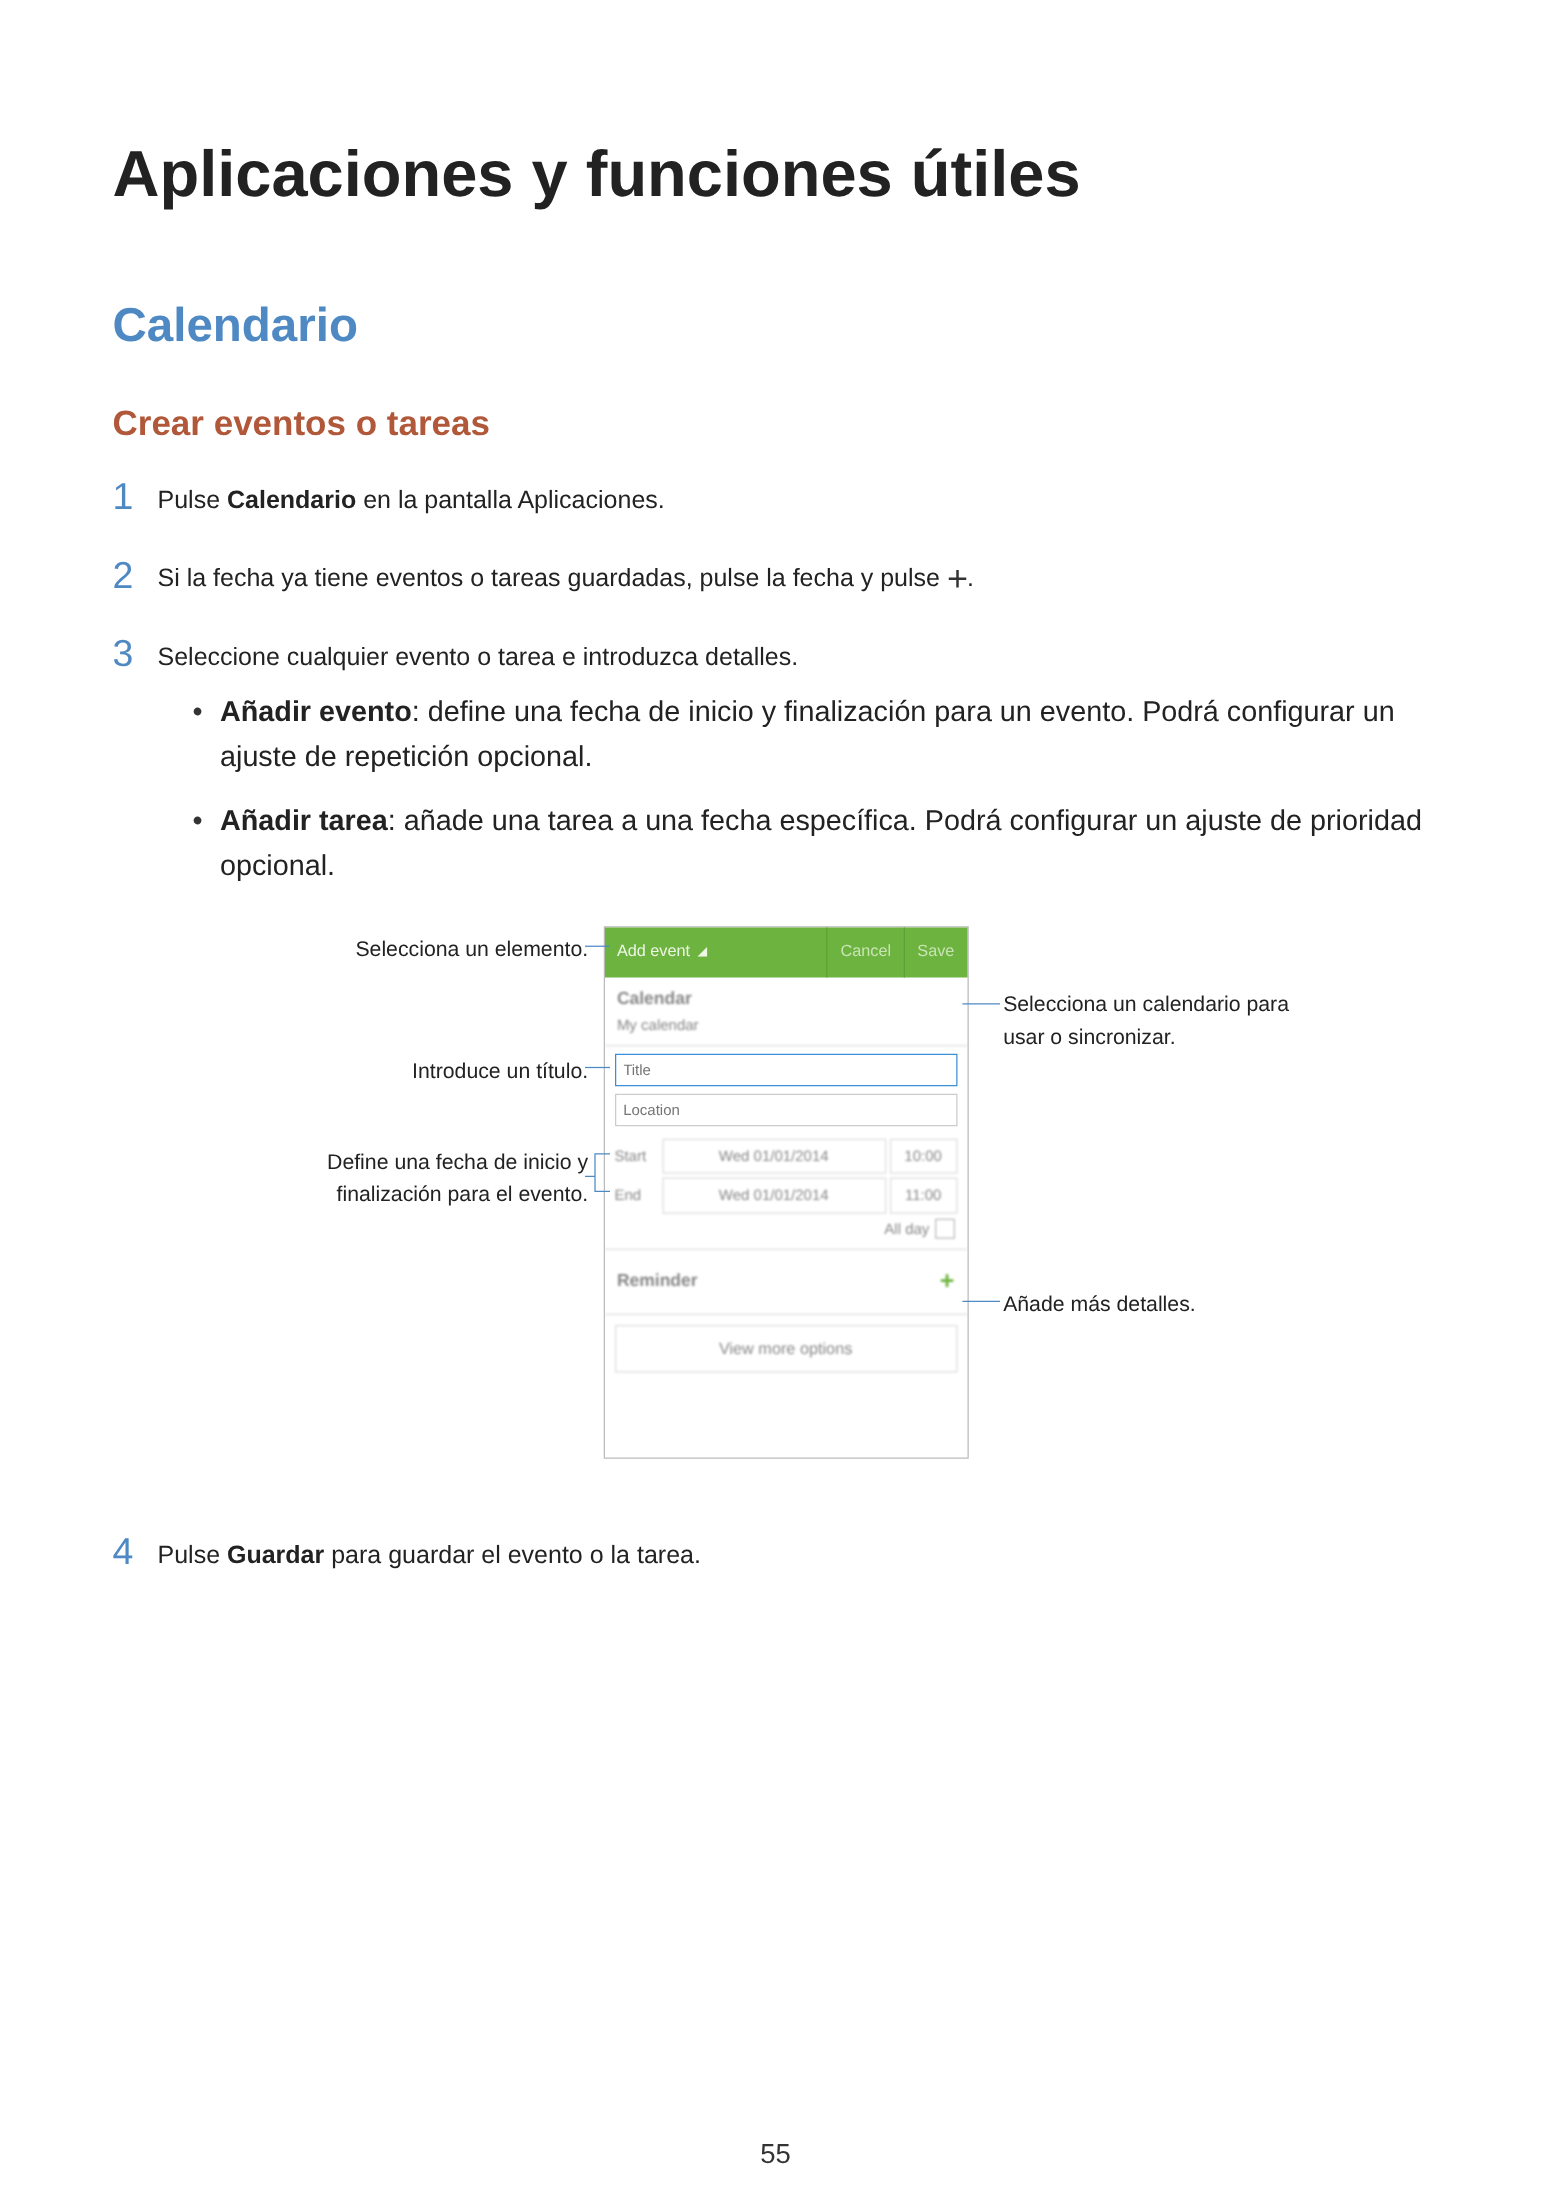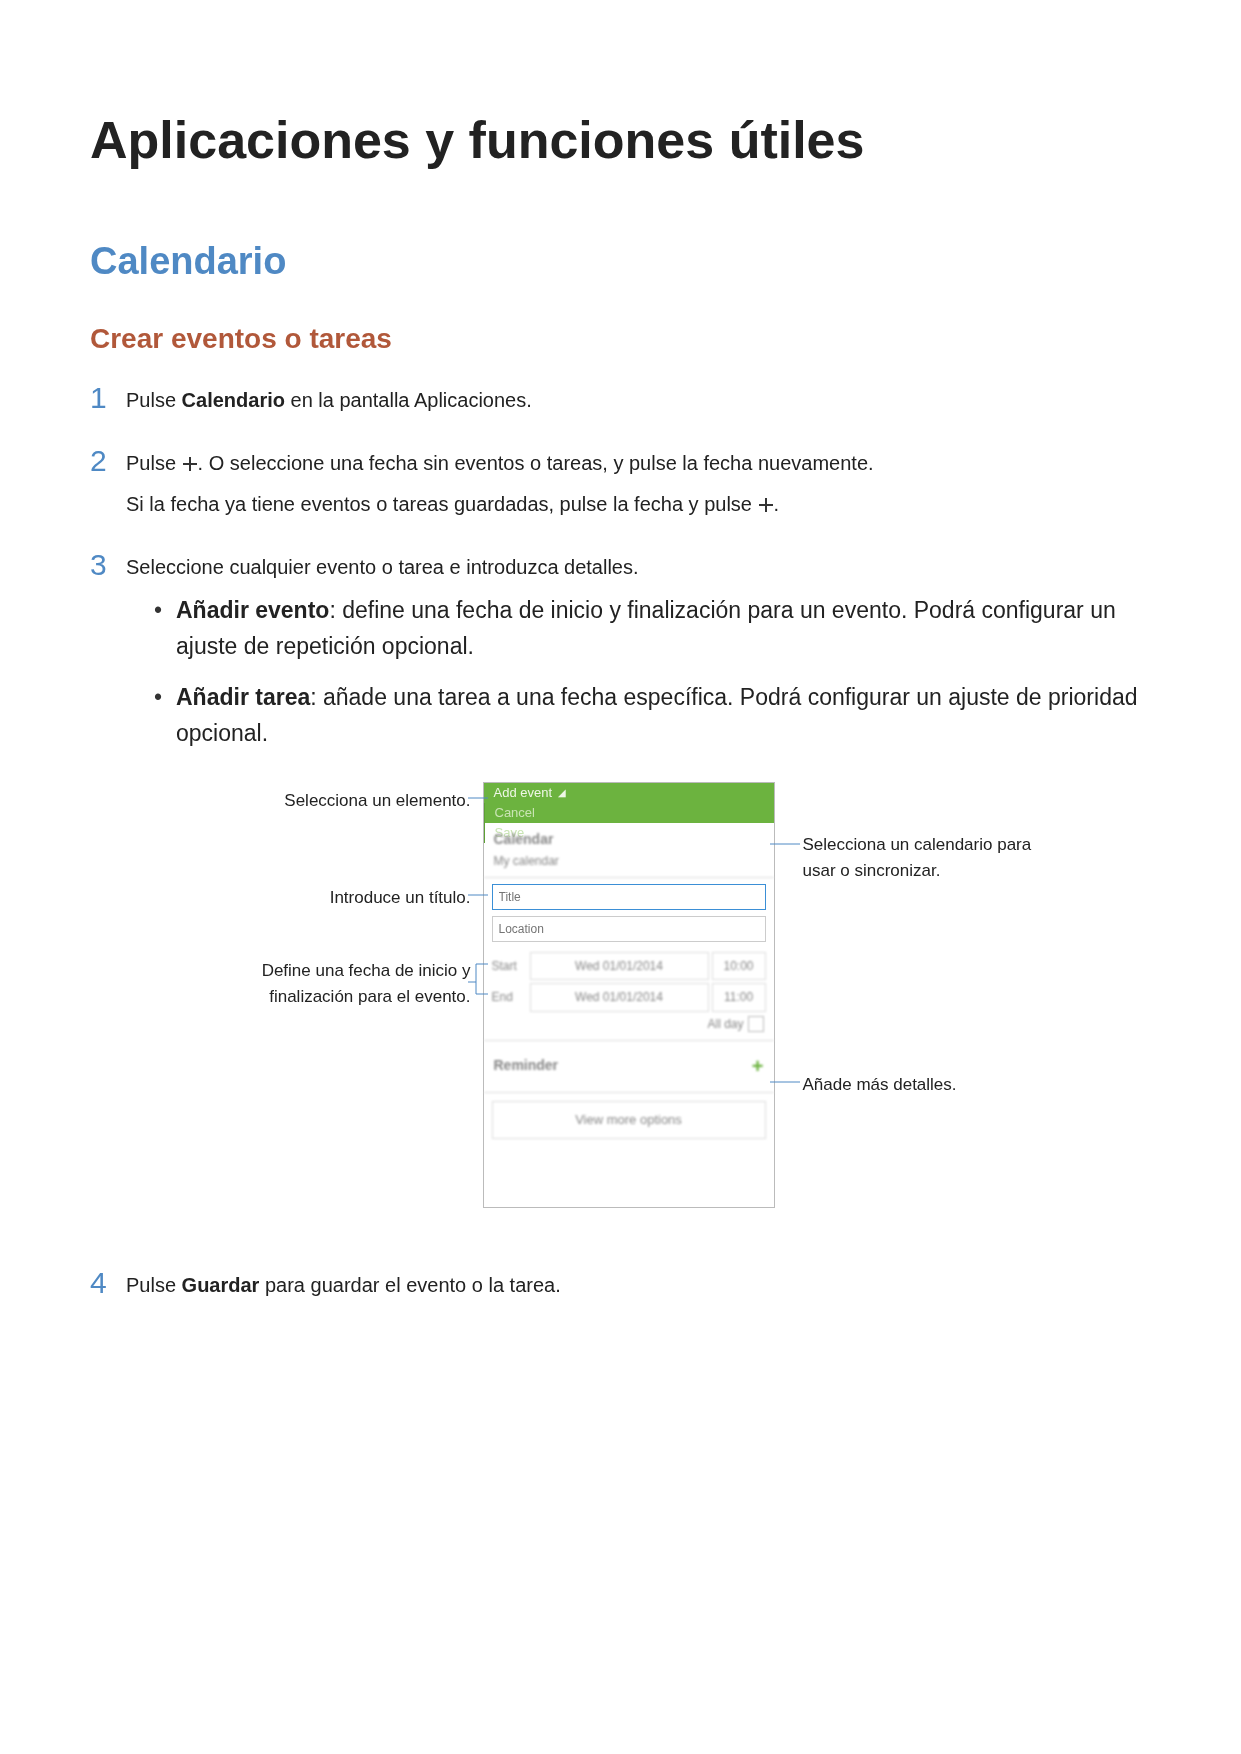--- a/index.html
+++ b/index.html
@@ -91,21 +91,20 @@
     background: #fff;
     font-family: Arial, sans-serif;
   }
   .phone-header {
     background: #6cb33f;
     display: flex;
     align-items: stretch;
     height: 40px;
     color: #c9e4b4;
     font-size: 13px;
-    flex-direction: column;
   }
   .tab-left {
     flex: 1;
     display: flex;
     align-items: center;
     padding-left: 10px;
     color: #eef7e6;
     position: relative;
   }
   .tab-left .tri {
@@ -223,26 +222,20 @@
     <div class="step-body">
       <p>
         <span>Pulse </span><span class="bold">Calendario</span><span> en la pantalla Aplicaciones.</span>
       </p>
     </div>
   </div>
 
   <div class="step">
     <div class="step-num">2</div>
     <div class="step-body">
-      <p>
-        <span>Pulse </span><span class="plus-icon"><svg width="16" height="16">
-              <line x1="8" y1="1" x2="8" y2="15" stroke="#333" stroke-width="2"></line>
-              <line x1="1" y1="8" x2="15" y2="8" stroke="#333" stroke-width="2"></line>
-            </svg></span><span>. O seleccione una fecha sin eventos o tareas, y pulse la fecha nuevamente.</span>
-      </p>
       <p>
         <span>Si la fecha ya tiene eventos o tareas guardadas, pulse la fecha y pulse </span><span class="plus-icon"><svg width="16" height="16">
               <line x1="8" y1="1" x2="8" y2="15" stroke="#333" stroke-width="2"></line>
               <line x1="1" y1="8" x2="15" y2="8" stroke="#333" stroke-width="2"></line>
             </svg></span><span>.</span>
       </p>
     </div>
   </div>
 
   <div class="step">

